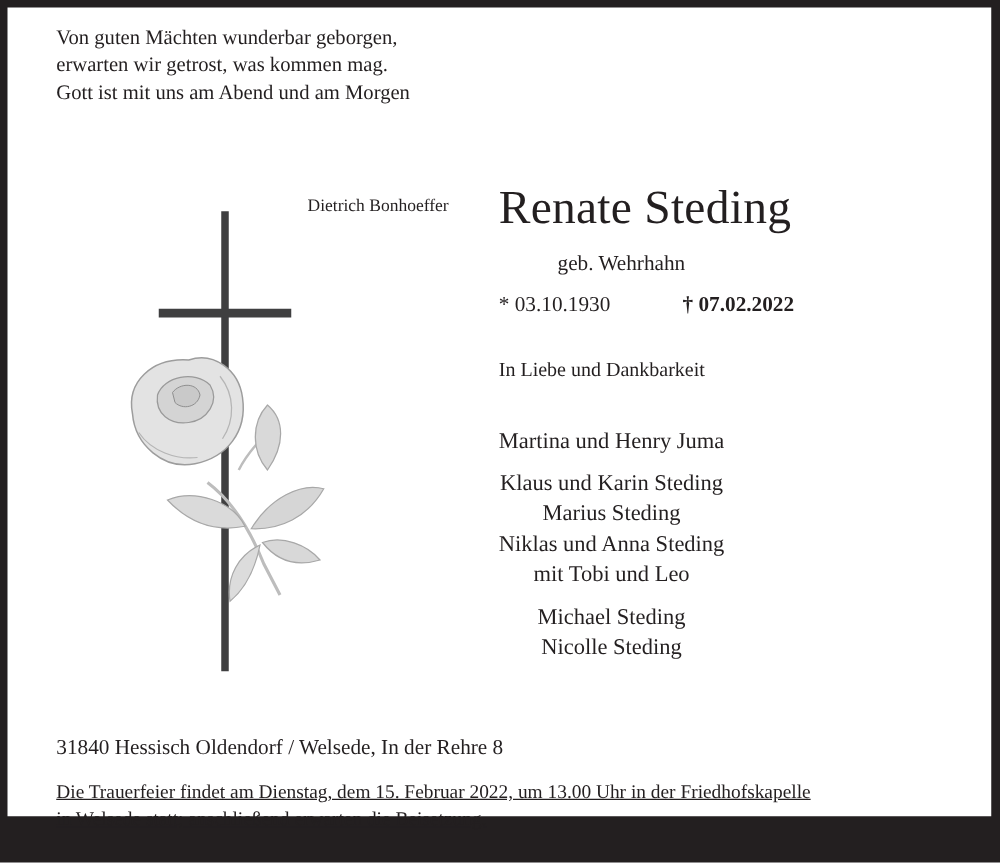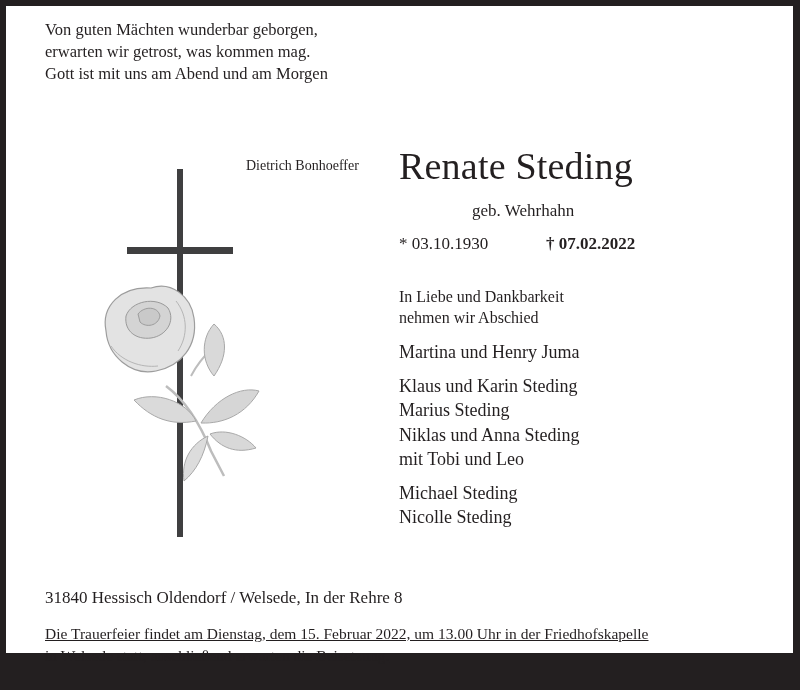--- a/index.html
+++ b/index.html
@@ -12,27 +12,27 @@
     .frame {
       position: absolute; left: 6px; top: 6px;
       width: 787px; height: 647px;
       background: #ffffff;
     }
     .abs { position: absolute; }
     .poem { left: 39px; top: 13px; font-size: 16.5px; line-height: 22px; }
     .poem .line { display: block; white-space: nowrap; }
     .author { left: 240px; top: 109px; font-size: 14px; white-space: nowrap; margin-top: 43px; }
     .name { left: 393px; top: 138px; font-size: 38px; line-height: 44px; white-space: nowrap; letter-spacing: 0.2px; }
-    .nee { left: 466px; top: 195px; font-size: 17px; white-space: nowrap; }
+    .nee { left: 440px; top: 195px; font-size: 17px; white-space: nowrap; }
     .born { left: 393px; top: 228px; font-size: 17px; white-space: nowrap; }
     .died { left: 540px; top: 228px; font-size: 17px; white-space: nowrap; font-weight: bold; }
     .intro { left: 393px; top: 280px; font-size: 16px; line-height: 21px; }
     .intro .line { display: block; white-space: nowrap; }
     .mourners { left: 393px; top: 334px; font-size: 18px; line-height: 24.5px; }
-    .group { margin-bottom: 9px; }
+    .group { margin-bottom: 9px; text-align: center; }
     .group .line { display: block; white-space: nowrap; }
     .address { left: 39px; top: 582px; font-size: 17px; white-space: nowrap; }
     .service { left: 39px; top: 617px; font-size: 15.5px; line-height: 22px; }
     .service .line { display: block; white-space: nowrap; text-decoration: underline; }
     .cross-v { left: 171px; top: 163px; width: 6px; height: 368px; background: #3f3f40; }
     .cross-h { left: 121px; top: 241px; width: 106px; height: 7px; background: #3f3f40; }
     .rose { left: 90px; top: 270px; }
   </style>
 </head>
 <body>
@@ -67,21 +67,20 @@
     <path d="M80 25 C 92 40, 92 60, 82 75" stroke="#b5b5b5" stroke-width="1" fill="none"></path>
   </svg>
 
   <div class="abs name">Renate Steding</div>
   <div class="abs nee">geb. Wehrhahn</div>
   <div class="abs born">* 03.10.1930</div>
   <div class="abs died">† 07.02.2022</div>
 
   <div class="abs intro">
     <span class="line">In Liebe und Dankbarkeit</span>
-    <span class="line">nehmen wir Abschied</span>
   </div>
 
   <div class="abs mourners">
     <div class="group">
       <span class="line">Martina und Henry Juma</span>
     </div>
     <div class="group">
       <span class="line">Klaus und Karin Steding</span>
       <span class="line">Marius Steding</span>
       <span class="line">Niklas und Anna Steding</span>

